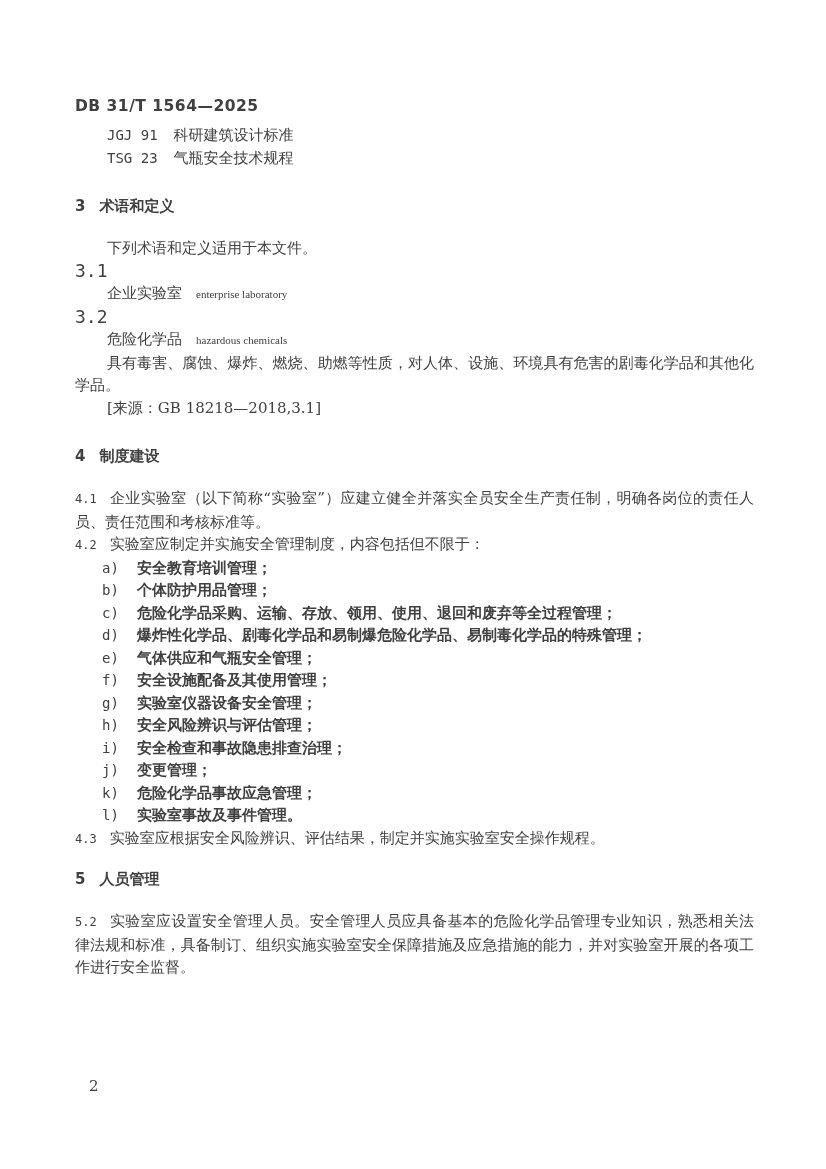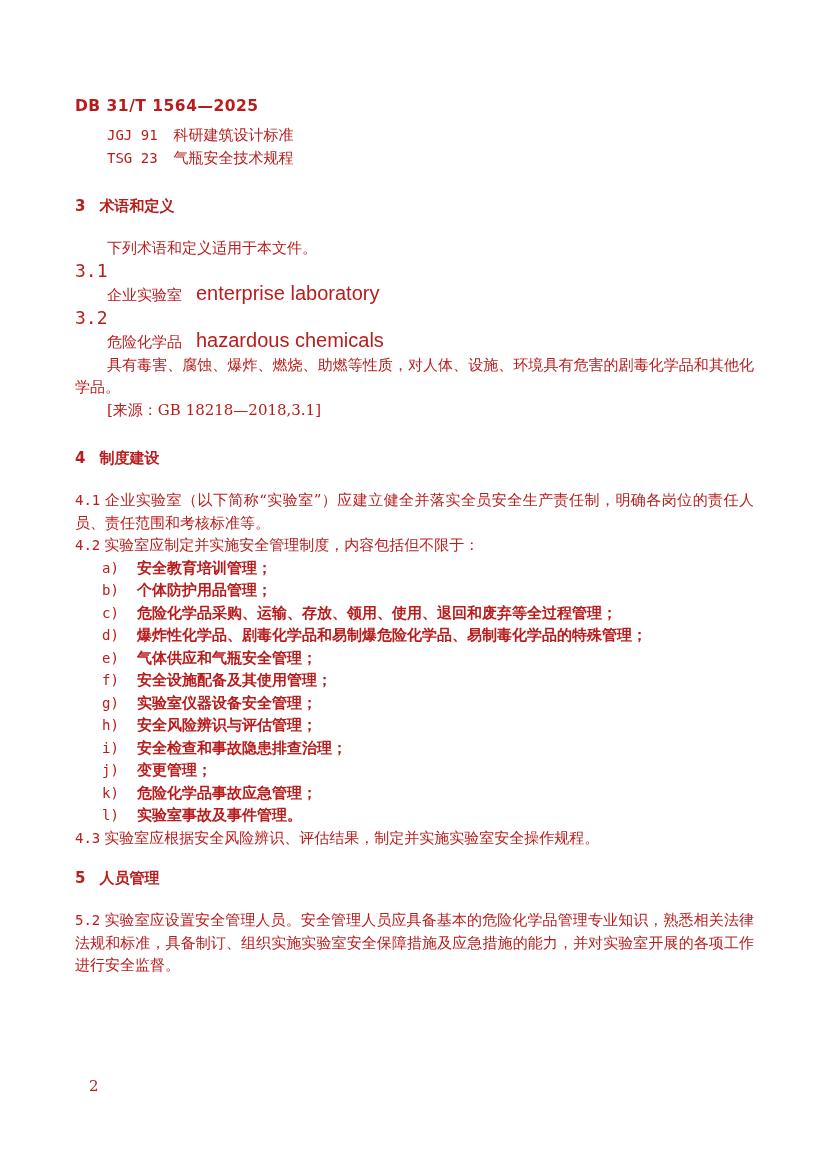--- a/index.html
+++ b/index.html
@@ -5,21 +5,21 @@
   html, body { margin: 0; padding: 0; background: #e8e8e8; }
   .page {
     width: 826px;
     height: 1169px;
     margin: 0 auto;
     background: #ffffff;
     box-sizing: border-box;
     padding: 97px 72px 0 75px;
     position: relative;
     overflow: hidden;
-    color: #b91c1c;
+    color: #404040;
     font-family: "DejaVu Serif", "Liberation Serif", serif;
     font-size: 15px;
     line-height: 22.5px;
   }
   .doc-number {
     font-family: "DejaVu Sans", "Liberation Sans", sans-serif;
     font-weight: 700;
     font-size: 15.5px;
     line-height: 18px;
     letter-spacing: 0.5px;
@@ -46,28 +46,28 @@
   .term-num {
     font-family: "DejaVu Sans Mono", "Liberation Mono", monospace;
     font-size: 18px;
   }
   .term-line { padding-left: 32px; }
   .term-zh {
     font-family: "DejaVu Sans", "Liberation Sans", sans-serif;
     font-weight: 400;
   }
   .term-en {
-    font-family: Liberation Sans, sans-serif;
-    font-size: 20px;
+    font-family: Liberation Serif, serif;
+    font-size: 11px;
     margin-left: 14px;
   }
   .clause .cnum {
     font-family: "DejaVu Sans Mono", "Liberation Mono", monospace;
-    font-size: 14px;
-    margin-right: 4px;
+    font-size: 12px;
+    margin-right: 13px;
   }
   .list { margin-left: 27px; }
   .li { display: flex; }
   .li-label {
     flex: none;
     width: 35px;
     font-family: "DejaVu Sans Mono", "Liberation Mono", monospace;
     font-size: 14px;
   }
   .li-text { flex: 1; font-weight: bold; }

